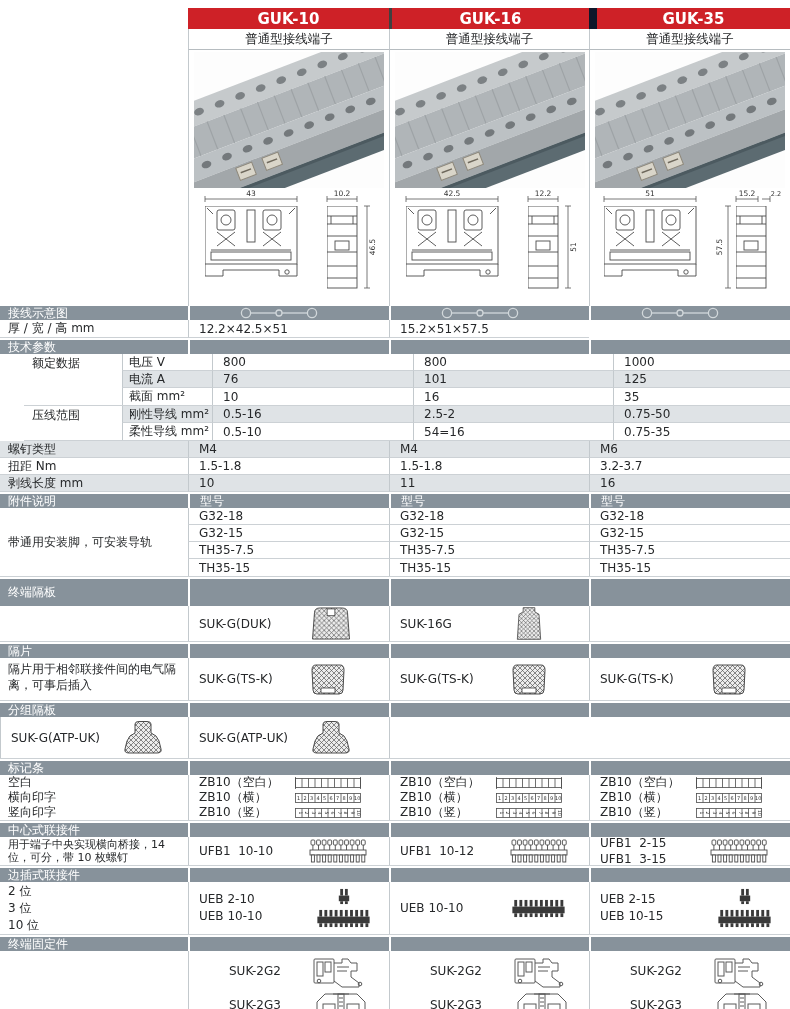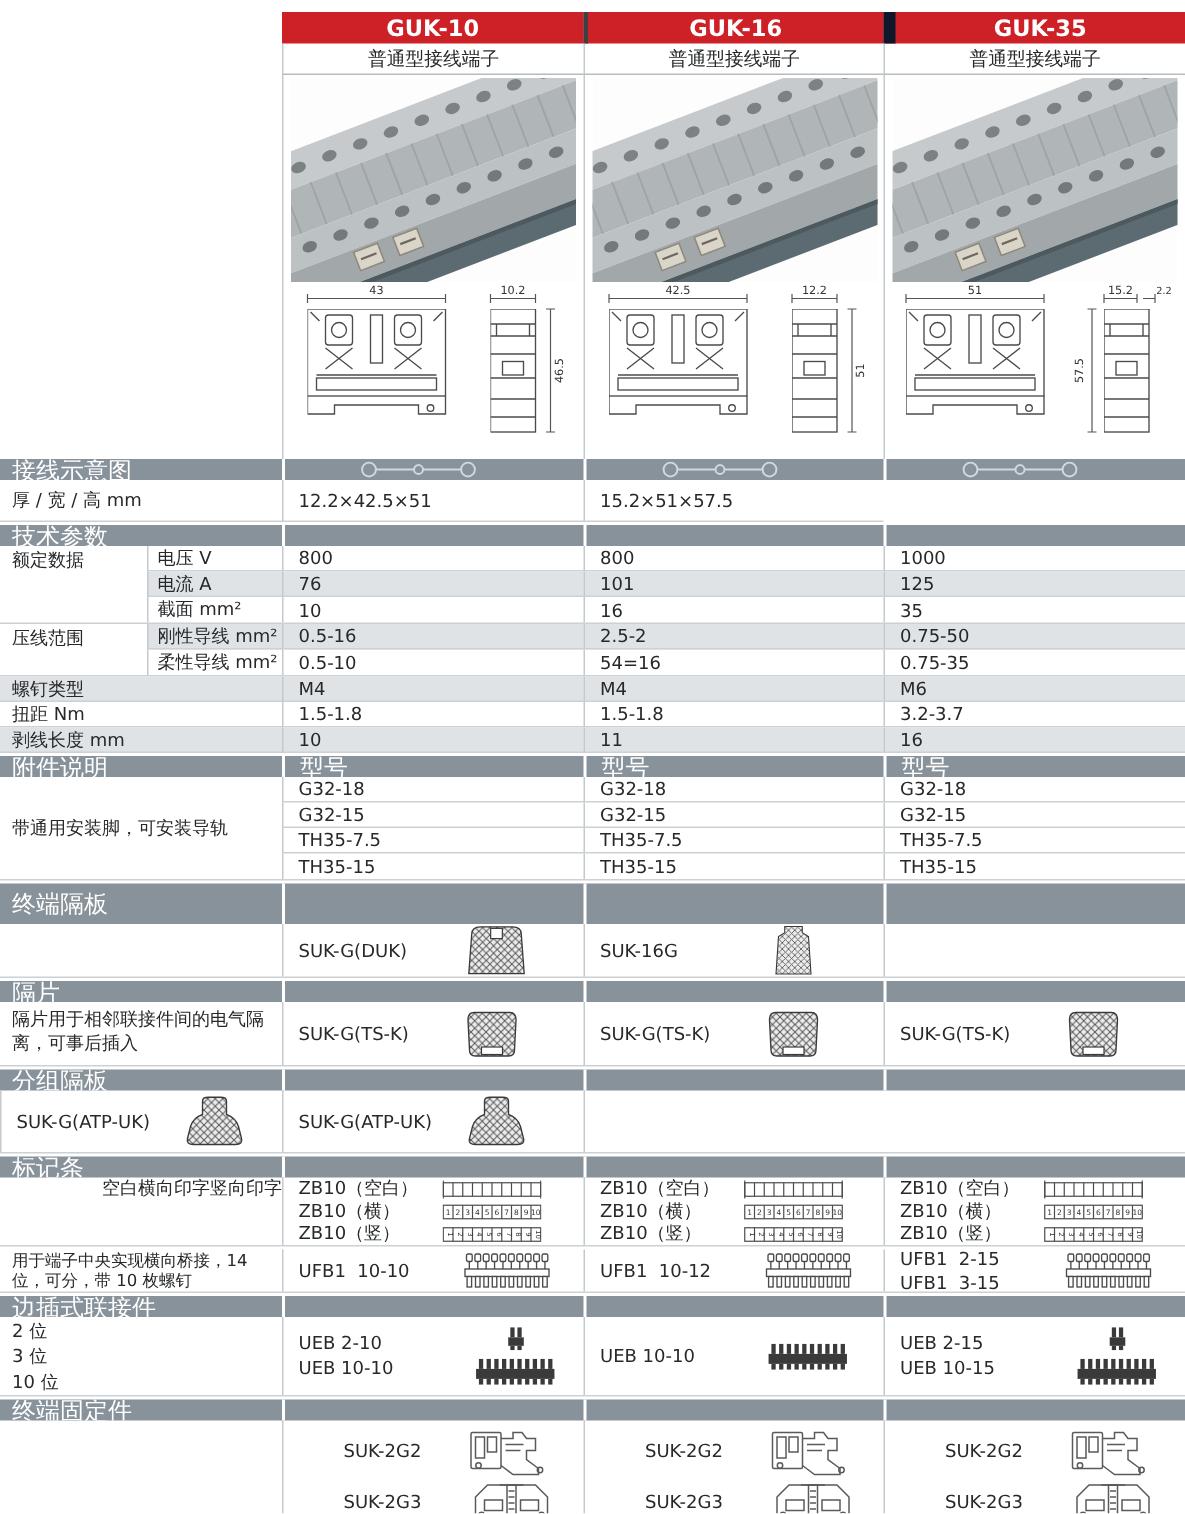--- a/index.html
+++ b/index.html
@@ -1,26 +1,26 @@
 <!DOCTYPE html>
 <html><head>
 <meta charset="utf-8">
 <style>
   html,body{margin:0;padding:0;background:#fff;}
   body{width:790px;height:1009px;font-family:"DejaVu Sans","Liberation Sans",sans-serif;color:#26282a;font-size:12px;}
   .page{position:relative;width:790px;height:1009px;overflow:hidden;background:#fff;}
   .grid{display:grid;grid-template-columns:188px 201px 200px 201px;}
-  .grid5{display:grid;grid-template-columns:98px 90px 201px 200px 201px;}
+  .grid5{display:grid;grid-template-columns:98px 90px 201px 200px 201px;margin-left:24px;}
   .cell{display:flex;align-items:center;padding-left:10px;box-sizing:border-box;overflow:hidden;min-width:0;}
   .lab{padding-left:8px;}
   .vl{border-left:1px solid #c3c9cd;}
   .vlw{border-left:2px solid #ffffff;text-align:center;}
   .bb{border-bottom:1px solid #ccd1d5;}
   .bar{background:#87929b;color:#fff;}
-  .bar .cell{font-size:16px;line-height:13px;}
+  .bar .cell{font-size:12px;line-height:13px;}
   .sh{background:#dfe3e6;}
   .gap{height:2px;}
   .hdr-red{background:#ce2127;color:#fff;font-weight:bold;font-size:15px;display:flex;align-items:center;justify-content:center;box-sizing:border-box;}
   .sub{display:flex;align-items:center;justify-content:center;font-size:12.5px;box-sizing:border-box;border-bottom:1px solid #b6bcc0;}
   .media{box-sizing:border-box;padding:0;display:block;}
   .vlabel{width:110px;flex:none;}
   .vlabel2 div{line-height:16px;}
   .pre{white-space:pre;}
   .desc{display:block;padding:3px 10px 0 8px;line-height:16px;}
   .mkline{display:flex;align-items:center;height:15px;}
@@ -364,21 +364,21 @@
           <use href="#sym-wiring"></use>
         </svg>
       </div>
     <div class="cell vlw" style="padding-left:50px">
         <svg width="78" height="12" viewBox="0 0 78 12">
           <use href="#sym-wiring"></use>
         </svg>
       </div>
   </div>
 
-  <div class="grid" style="height:28px">
+  <div class="grid" style="height:18px">
     <div class="cell lab bb">厚 / 宽 / 高 mm</div>
     <div class="cell vl bb">12.2×42.5×51</div>
     <div class="cell vl bb">15.2×51×57.5</div>
   </div>
 
   <div class="gap"></div>
 
   <div class="grid bar" style="height:14px">
     <div class="cell lab">技术参数</div>
     <div class="cell vlw"></div>
@@ -543,21 +543,21 @@
 
   <div class="gap"></div>
 
   <div class="grid bar" style="height:14px">
     <div class="cell lab">标记条</div>
     <div class="cell vlw"></div>
       <div class="cell vlw"></div>
       <div class="cell vlw"></div>
   </div>
   <div class="grid" style="height:45px;border-bottom:1px solid #ccd1d5">
-    <div style="padding:0 0 0 8px;display:flex;flex-direction:row;justify-content:flex-end">
+    <div style="padding:0 0 0 8px;display:flex;flex-direction:column;justify-content:center">
       <div class="mkline">空白</div>
       <div class="mkline">横向印字</div>
       <div class="mkline">竖向印字</div>
     </div>
     <div class="vl" style="padding-left:10px;display:flex;flex-direction:column;justify-content:center">
       <div class="mkline">
           <span class="mklabel">ZB10（空白）</span>
           <svg width="66" height="14" viewBox="0 0 66 14">
             <use href="#sym-strip-blank"></use>
           </svg>
@@ -612,20 +612,26 @@
           <span class="mklabel">ZB10（竖）</span>
           <svg width="66" height="14" viewBox="0 0 66 14">
             <use href="#sym-strip-v"></use>
           </svg>
         </div>
     </div>
   </div>
 
   <div class="gap"></div>
 
+  <div class="grid bar" style="height:14px">
+    <div class="cell lab">中心式联接件</div>
+    <div class="cell vlw"></div>
+      <div class="cell vlw"></div>
+      <div class="cell vlw"></div>
+  </div>
   <div class="grid" style="height:28px;border-bottom:1px solid #ccd1d5">
     <div class="desc" style="font-size:11px;line-height:13px;padding-top:1px">用于端子中央实现横向桥接，14 位，可分，带 10 枚螺钉</div>
     <div class="cell vl">
       <span class="vlabel pre">UFB1  10-10</span>
       <svg width="58" height="25" viewBox="0 0 58 25">
           <use href="#sym-comb"></use>
         </svg>
     </div>
     <div class="cell vl">
       <span class="vlabel pre">UFB1  10-12</span>

